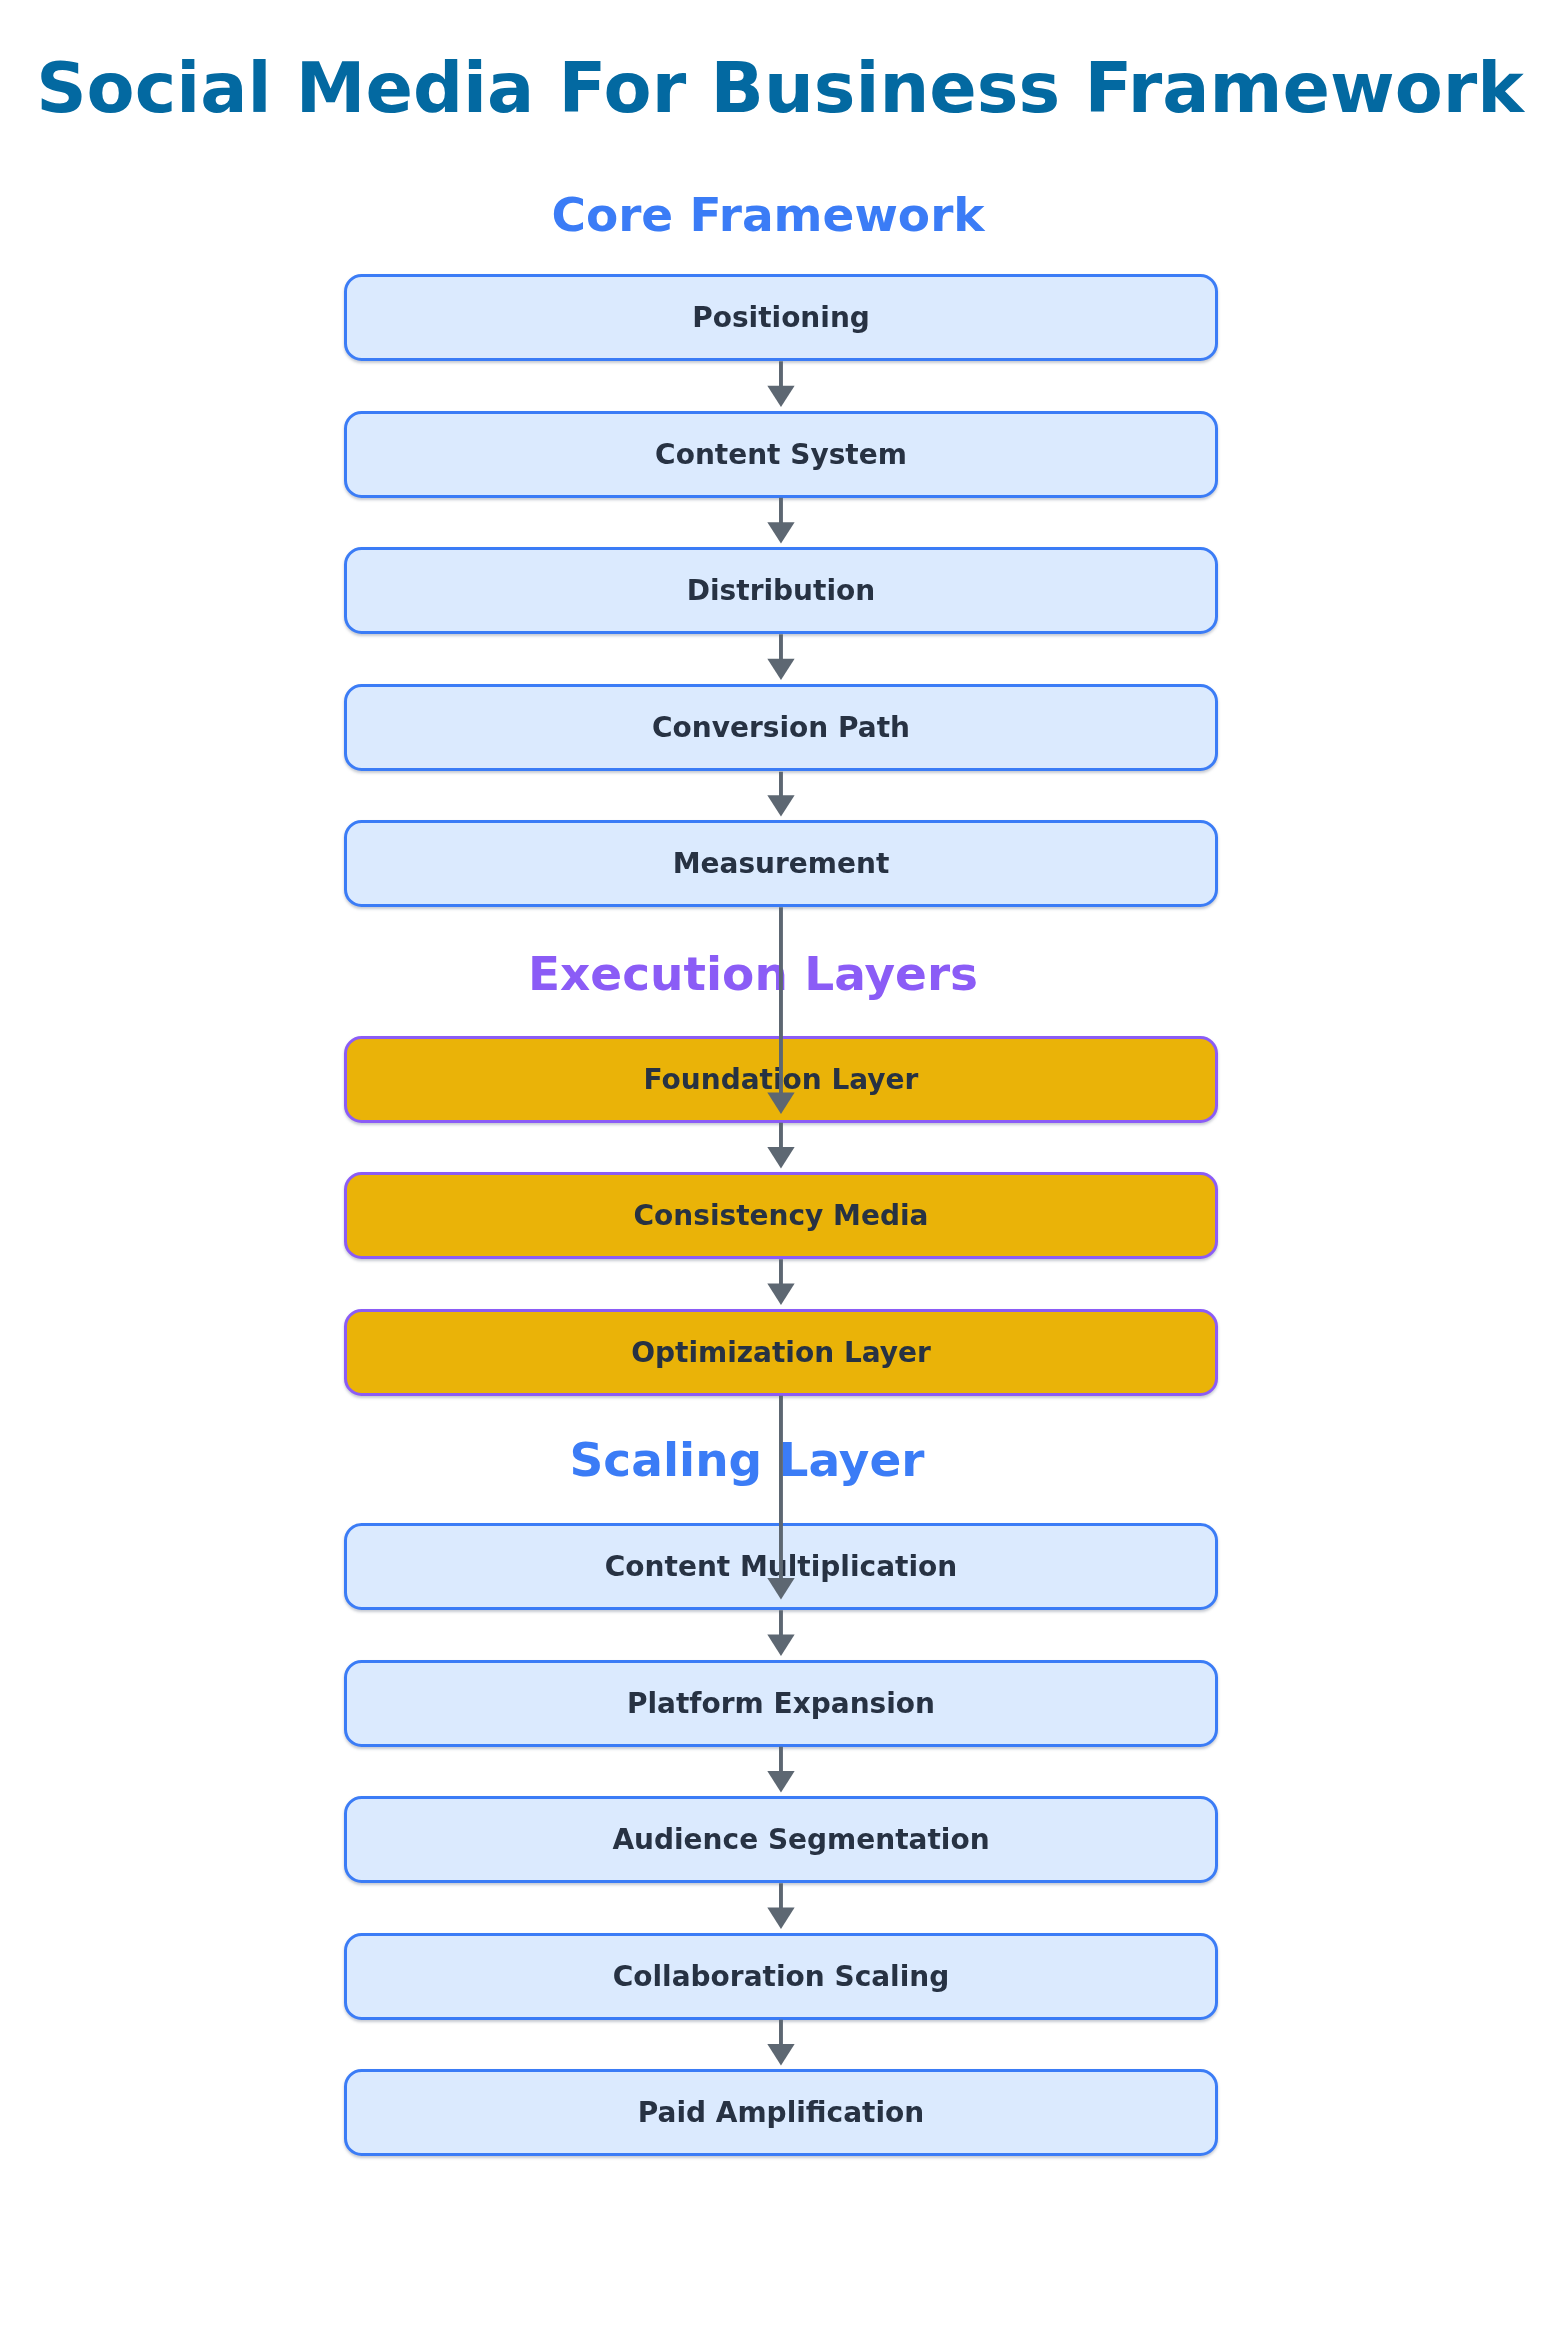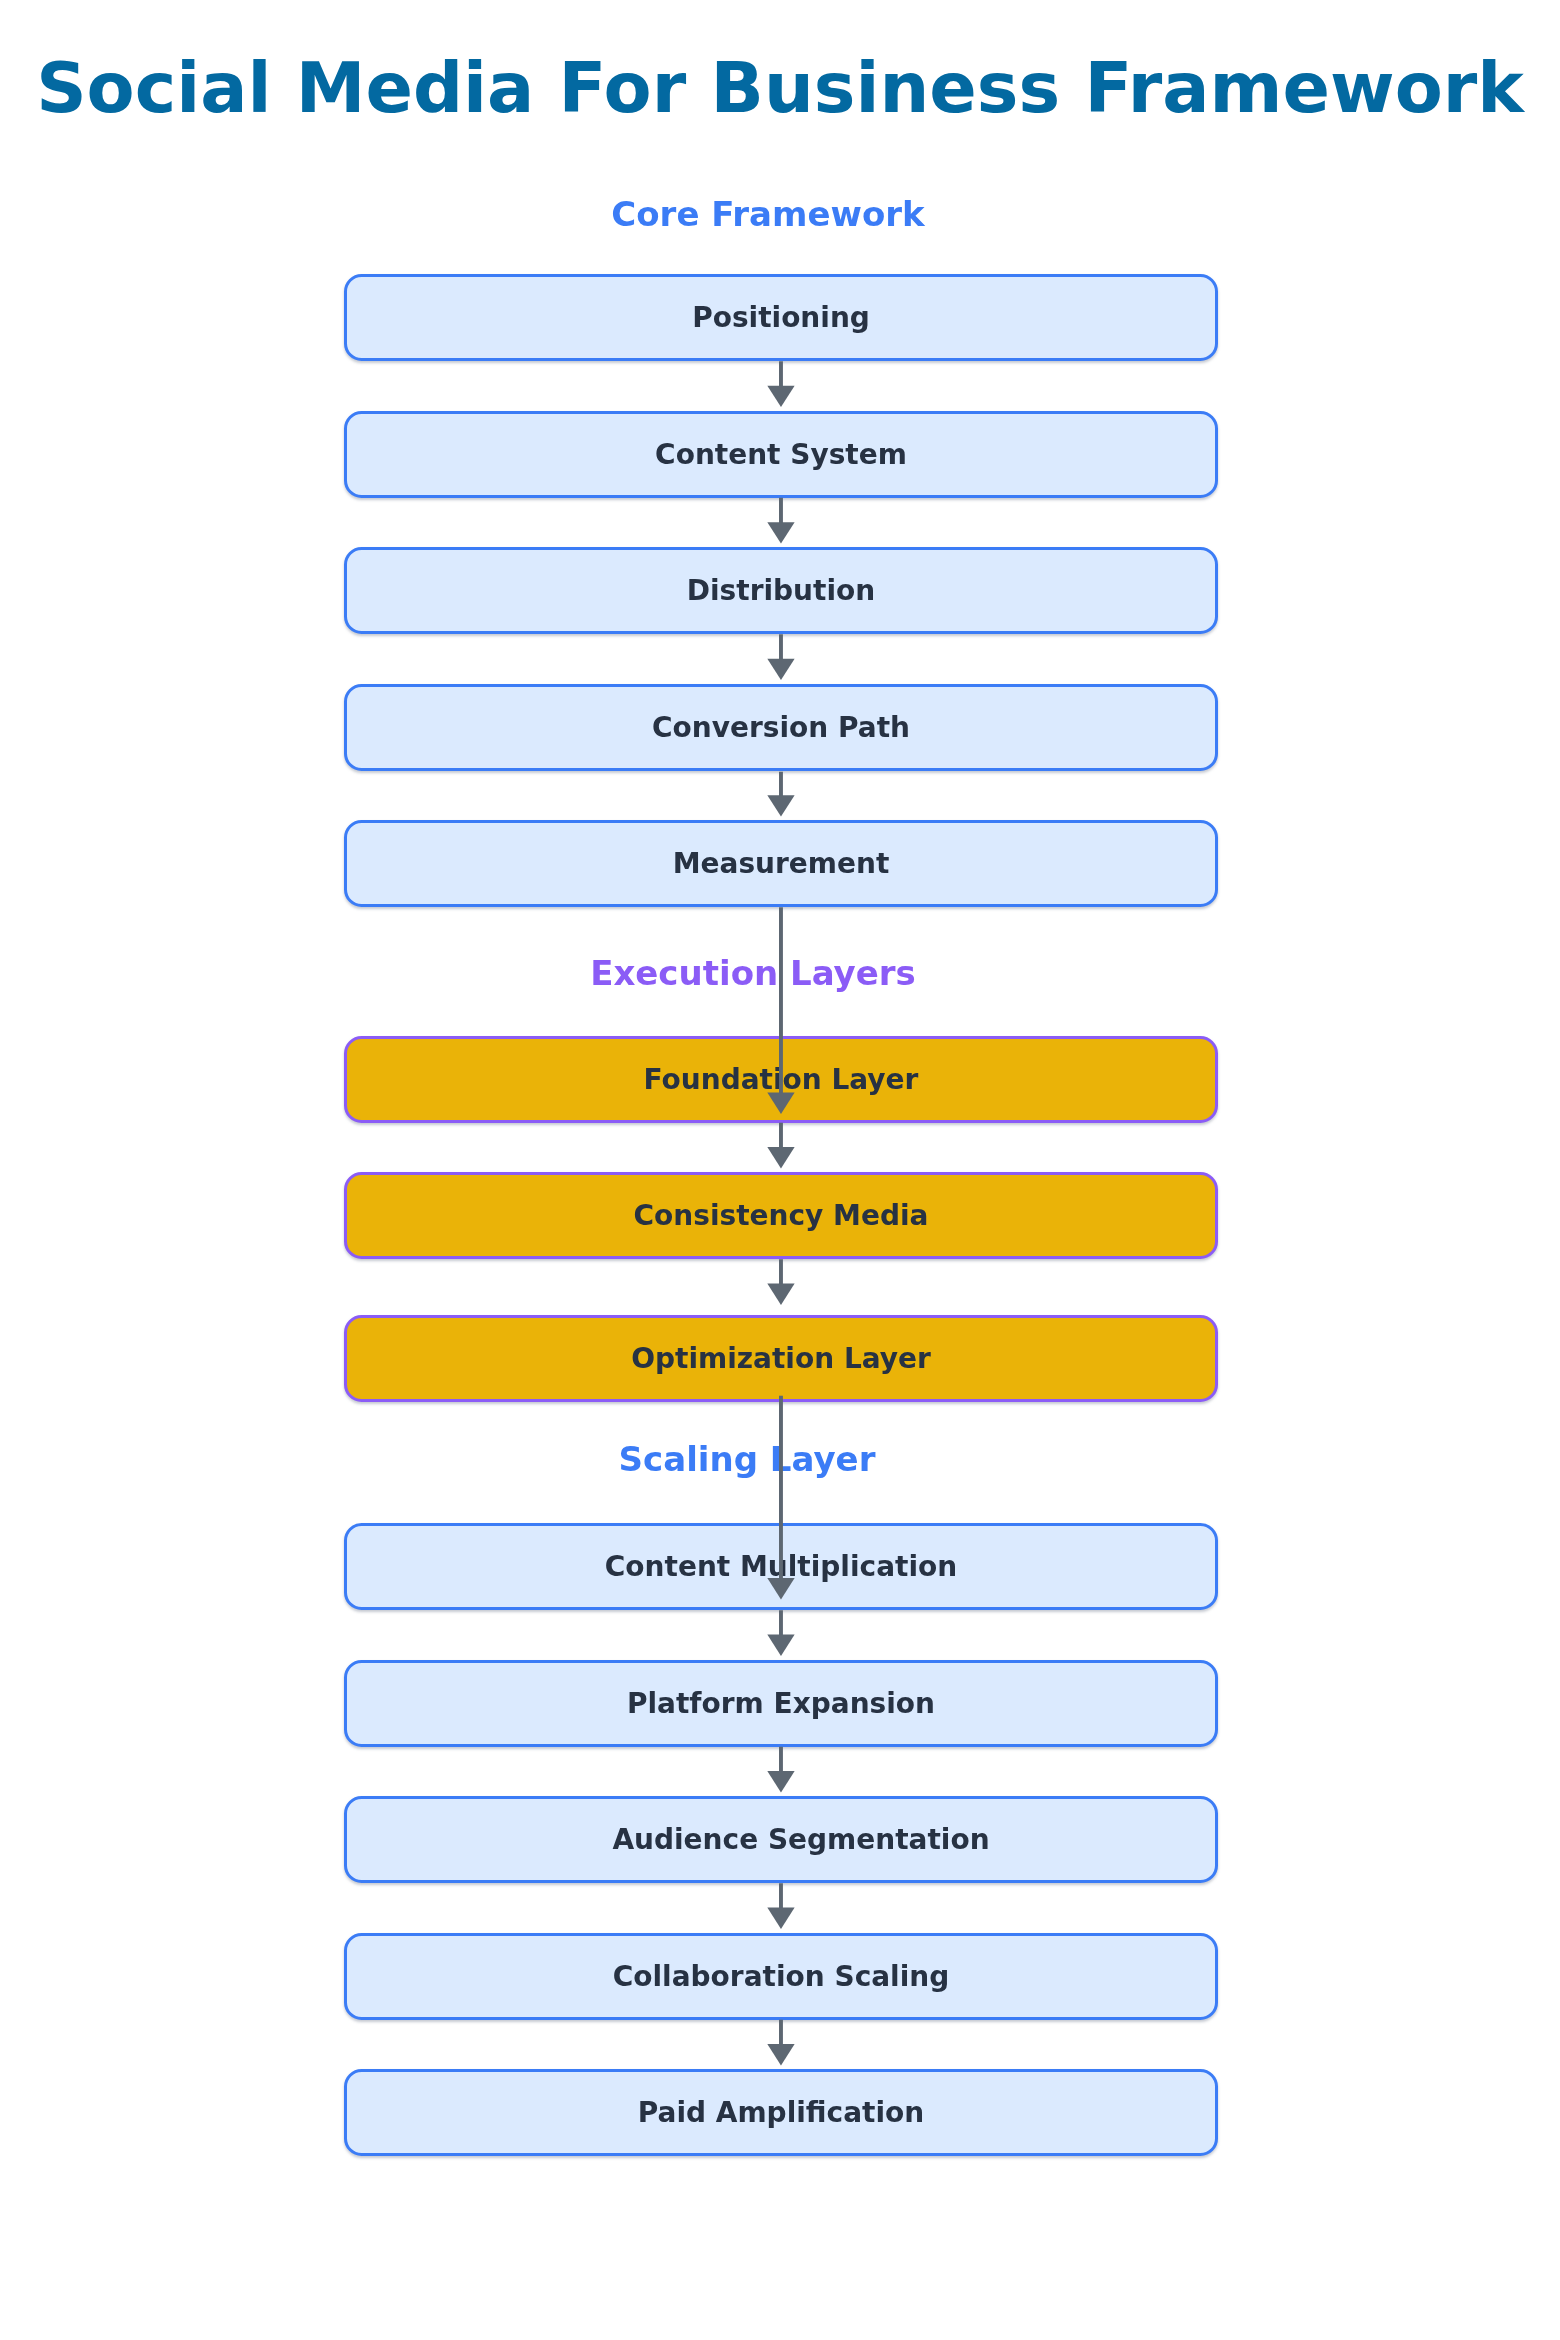--- a/index.html
+++ b/index.html
@@ -28,21 +28,21 @@
     font-size: 70px;
     line-height: 74px;
     font-weight: 700;
     color: #0369a1;
     letter-spacing: 0px;
   }
   .section-header {
     position: absolute;
     transform: translateX(-50%);
     white-space: nowrap;
-    font-size: 34px;
+    font-size: 47px;
     line-height: 43px;
     font-weight: 700;
   }
   .section-header.blue  { color: #3b7cf6; }
   .section-header.purple{ color: #8b5cf6; }
   .header-core      { left: 768px; top: 193px; }
   .header-execution { left: 753px; top: 952px; }
   .header-scaling   { left: 747px; top: 1438px; }
 
   .node {
@@ -70,21 +70,21 @@
     border: 3.9px solid #8b5cf6;
     box-shadow: 0 2px 2.9px rgba(110,120,140,0.40);
   }
   .n1  { top: 274px; }
   .n2  { top: 411px; }
   .n3  { top: 547px; }
   .n4  { top: 684px; }
   .n5  { top: 820px; }
   .n6  { top: 1036px; }
   .n7  { top: 1172px; }
-  .n8  { top: 1309px; margin-top: 6px; }
+  .n8  { top: 1309px; }
   .n9  { top: 1523px; }
   .n10 { top: 1660px; }
   .n11 { top: 1796px; padding-left: 40px; }
   .n12 { top: 1933px; }
   .n13 { top: 2069px; }
 
   svg.arrows {
     position: absolute;
     left: 0;
     top: 0;

